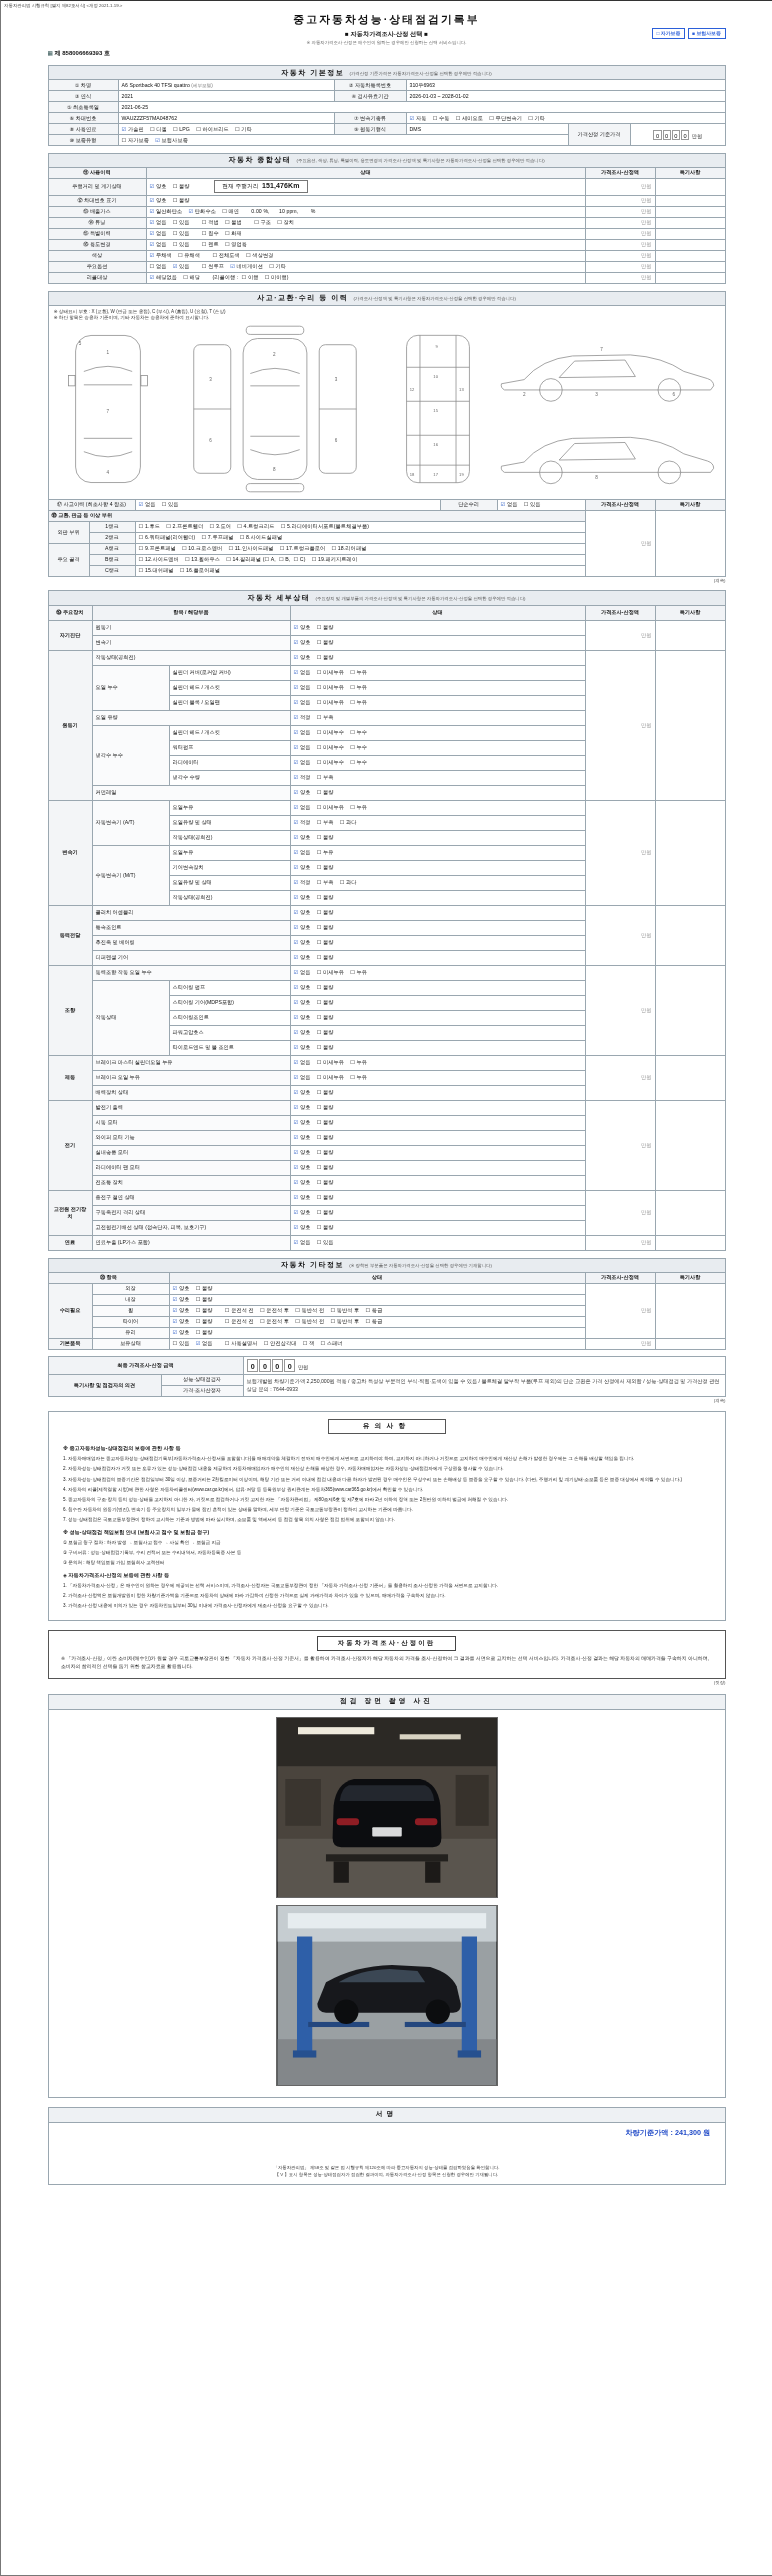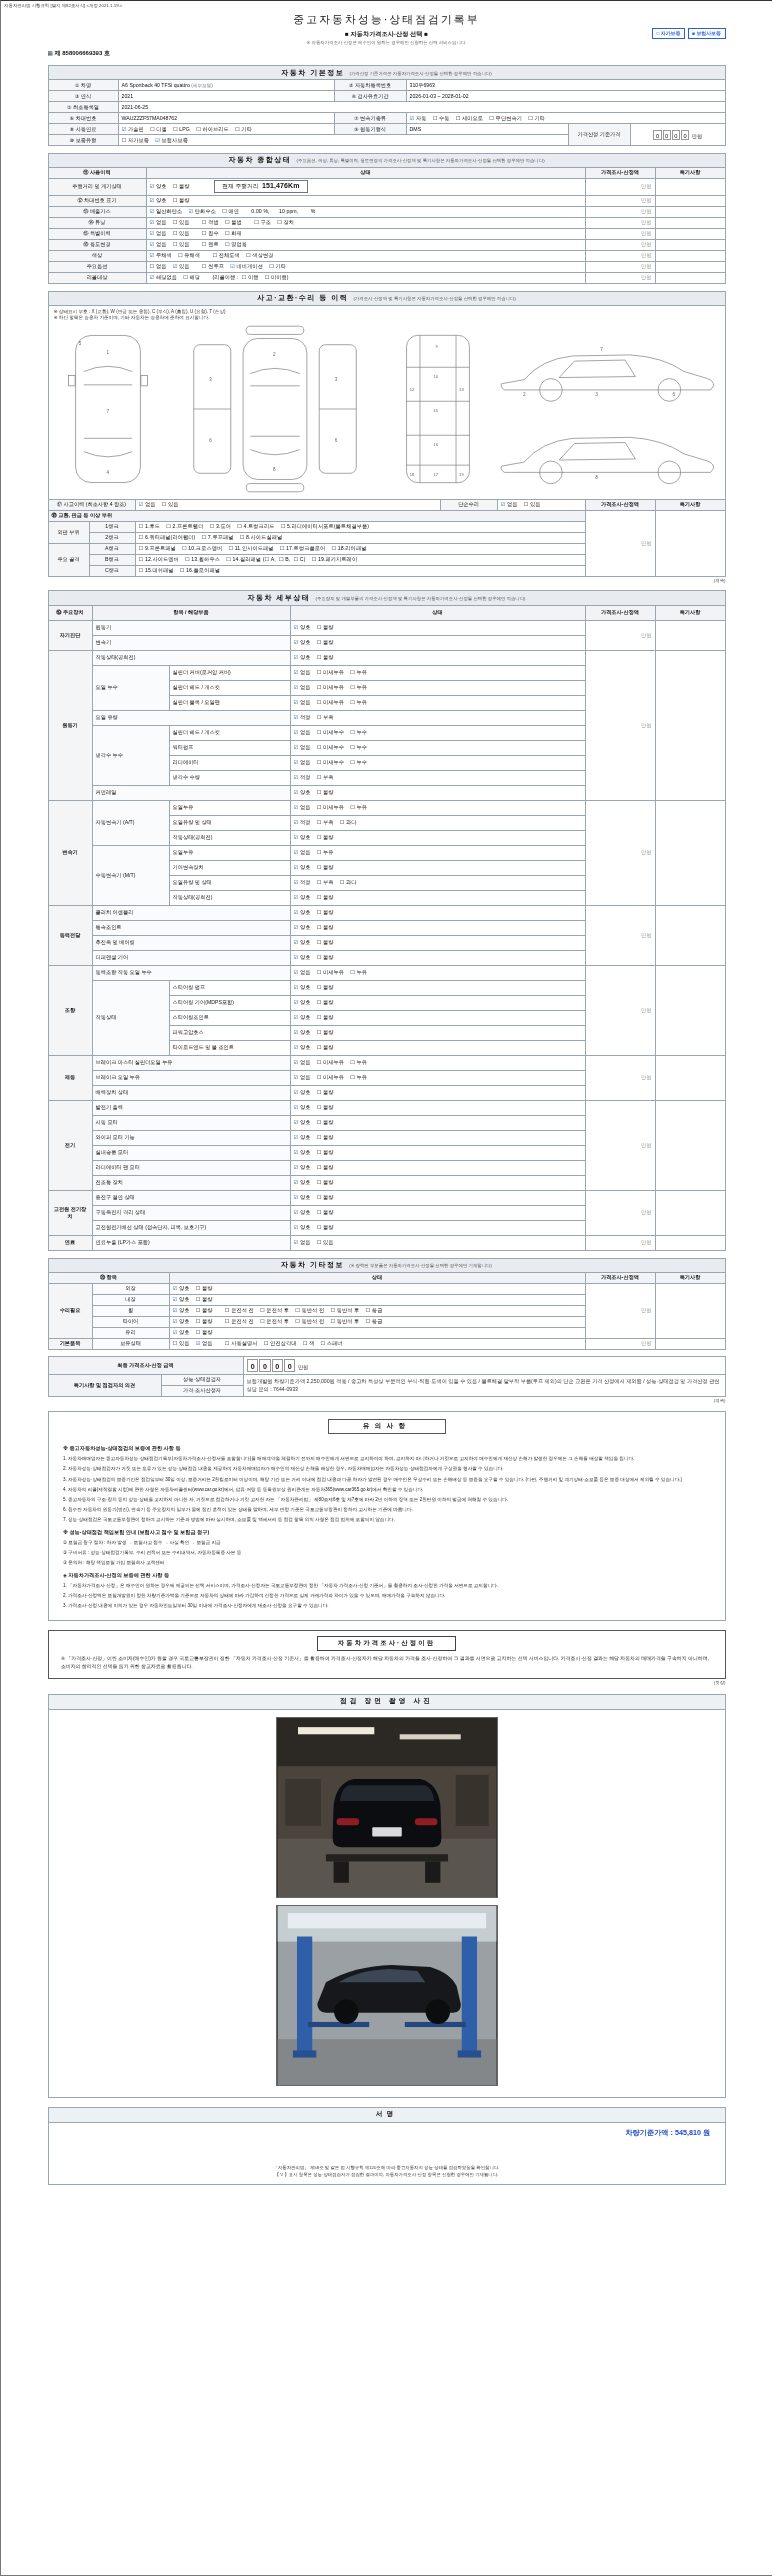--- a/index.html
+++ b/index.html
@@ -1,21 +1,21 @@
 <!DOCTYPE html>
 <html style="font-size:8.2px"><head>
 <meta charset="utf-8">
 <style>
 *{box-sizing:border-box;margin:0;padding:0}
 body{background:#fff;font-family:"Liberation Sans","DejaVu Sans",sans-serif;color:#111}
 .page{width:773px;height:2576px;border:0.5px solid #777;border-top:1px solid #333;position:relative;overflow:hidden;background:#fff}
 .topnote{font-size:4.4px;color:#444;padding:2.1px 3.1px}
 .inner{width:678px;margin:0 auto;position:relative}
 .titlewrap{position:relative;text-align:center;padding-top:3.1px}
-h1{font-size:10.8px;letter-spacing:2.1px;font-weight:normal}
+h1{font-size:10.8px;letter-spacing:2.1px;font-weight:bold}
 .subtitle{font-size:6.2px;font-weight:bold;margin-top:2.6px}
 .subnote{font-size:4.4px;color:#666;margin-top:1.5px}
 .docno{text-align:left;font-size:6px;font-weight:bold;margin:4.1px 0 1px}
 .docicon{color:#355;font-size:5.7px}
 .badges{position:absolute;right:0;top:17.5px;display:flex;gap:2.6px}
 .badge{border:0.8px solid #2b5fd9;color:#2b5fd9;font-size:4.9px;font-weight:bold;padding:1.5px 3.6px;background:#fff}
 table.tbl{border-collapse:collapse;width:100%;margin-top:6.7px}
 .tbl td,.tbl th{border:0.5px solid #9aa7b0;font-size:5.2px;padding:1.5px 3.1px;vertical-align:middle}
 .sechead{background:#e8ecf0;text-align:center;padding:2.1px 0}
 .sechead .t{font-size:7px;font-weight:bold;letter-spacing:1.5px}
@@ -716,21 +716,21 @@
         <rect x="250" y="228" width="120" height="10" fill="#24477e"></rect>
         <path d="M78 192 L95 150 Q150 118 225 116 L300 120 Q340 132 352 158 L360 192 Q362 208 345 210 L95 210 Q78 208 78 192 Z" fill="#17181c"></path>
         <path d="M120 150 Q160 126 220 124 L275 128 L290 150 Z" fill="#3b4754"></path>
         <circle cx="135" cy="208" r="24" fill="#0c0d0f"></circle>
         <circle cx="315" cy="208" r="24" fill="#0c0d0f"></circle>
       </svg>
     </div>
 
     <div class="signbox">
       <div class="signhead">서명</div>
-      <div class="fee"><span>차량기준가액 :</span> <span>545,810 원</span></div>
+      <div class="fee"><span>차량기준가액 :</span> <span>241,300 원</span></div>
       <div class="signlines">
         <div>「자동차관리법」 제58조 및 같은 법 시행규칙 제120조에 따라 중고자동차의 성능·상태를 점검하였음을 확인합니다.</div>
         <div>【 V 】표시 항목은 성능·상태점검자가 점검한 결과이며, 자동차가격조사·산정 항목은 신청한 경우에만 기재됩니다.</div>
       </div>
     </div>
 
   </div>
 </div>
 
 

